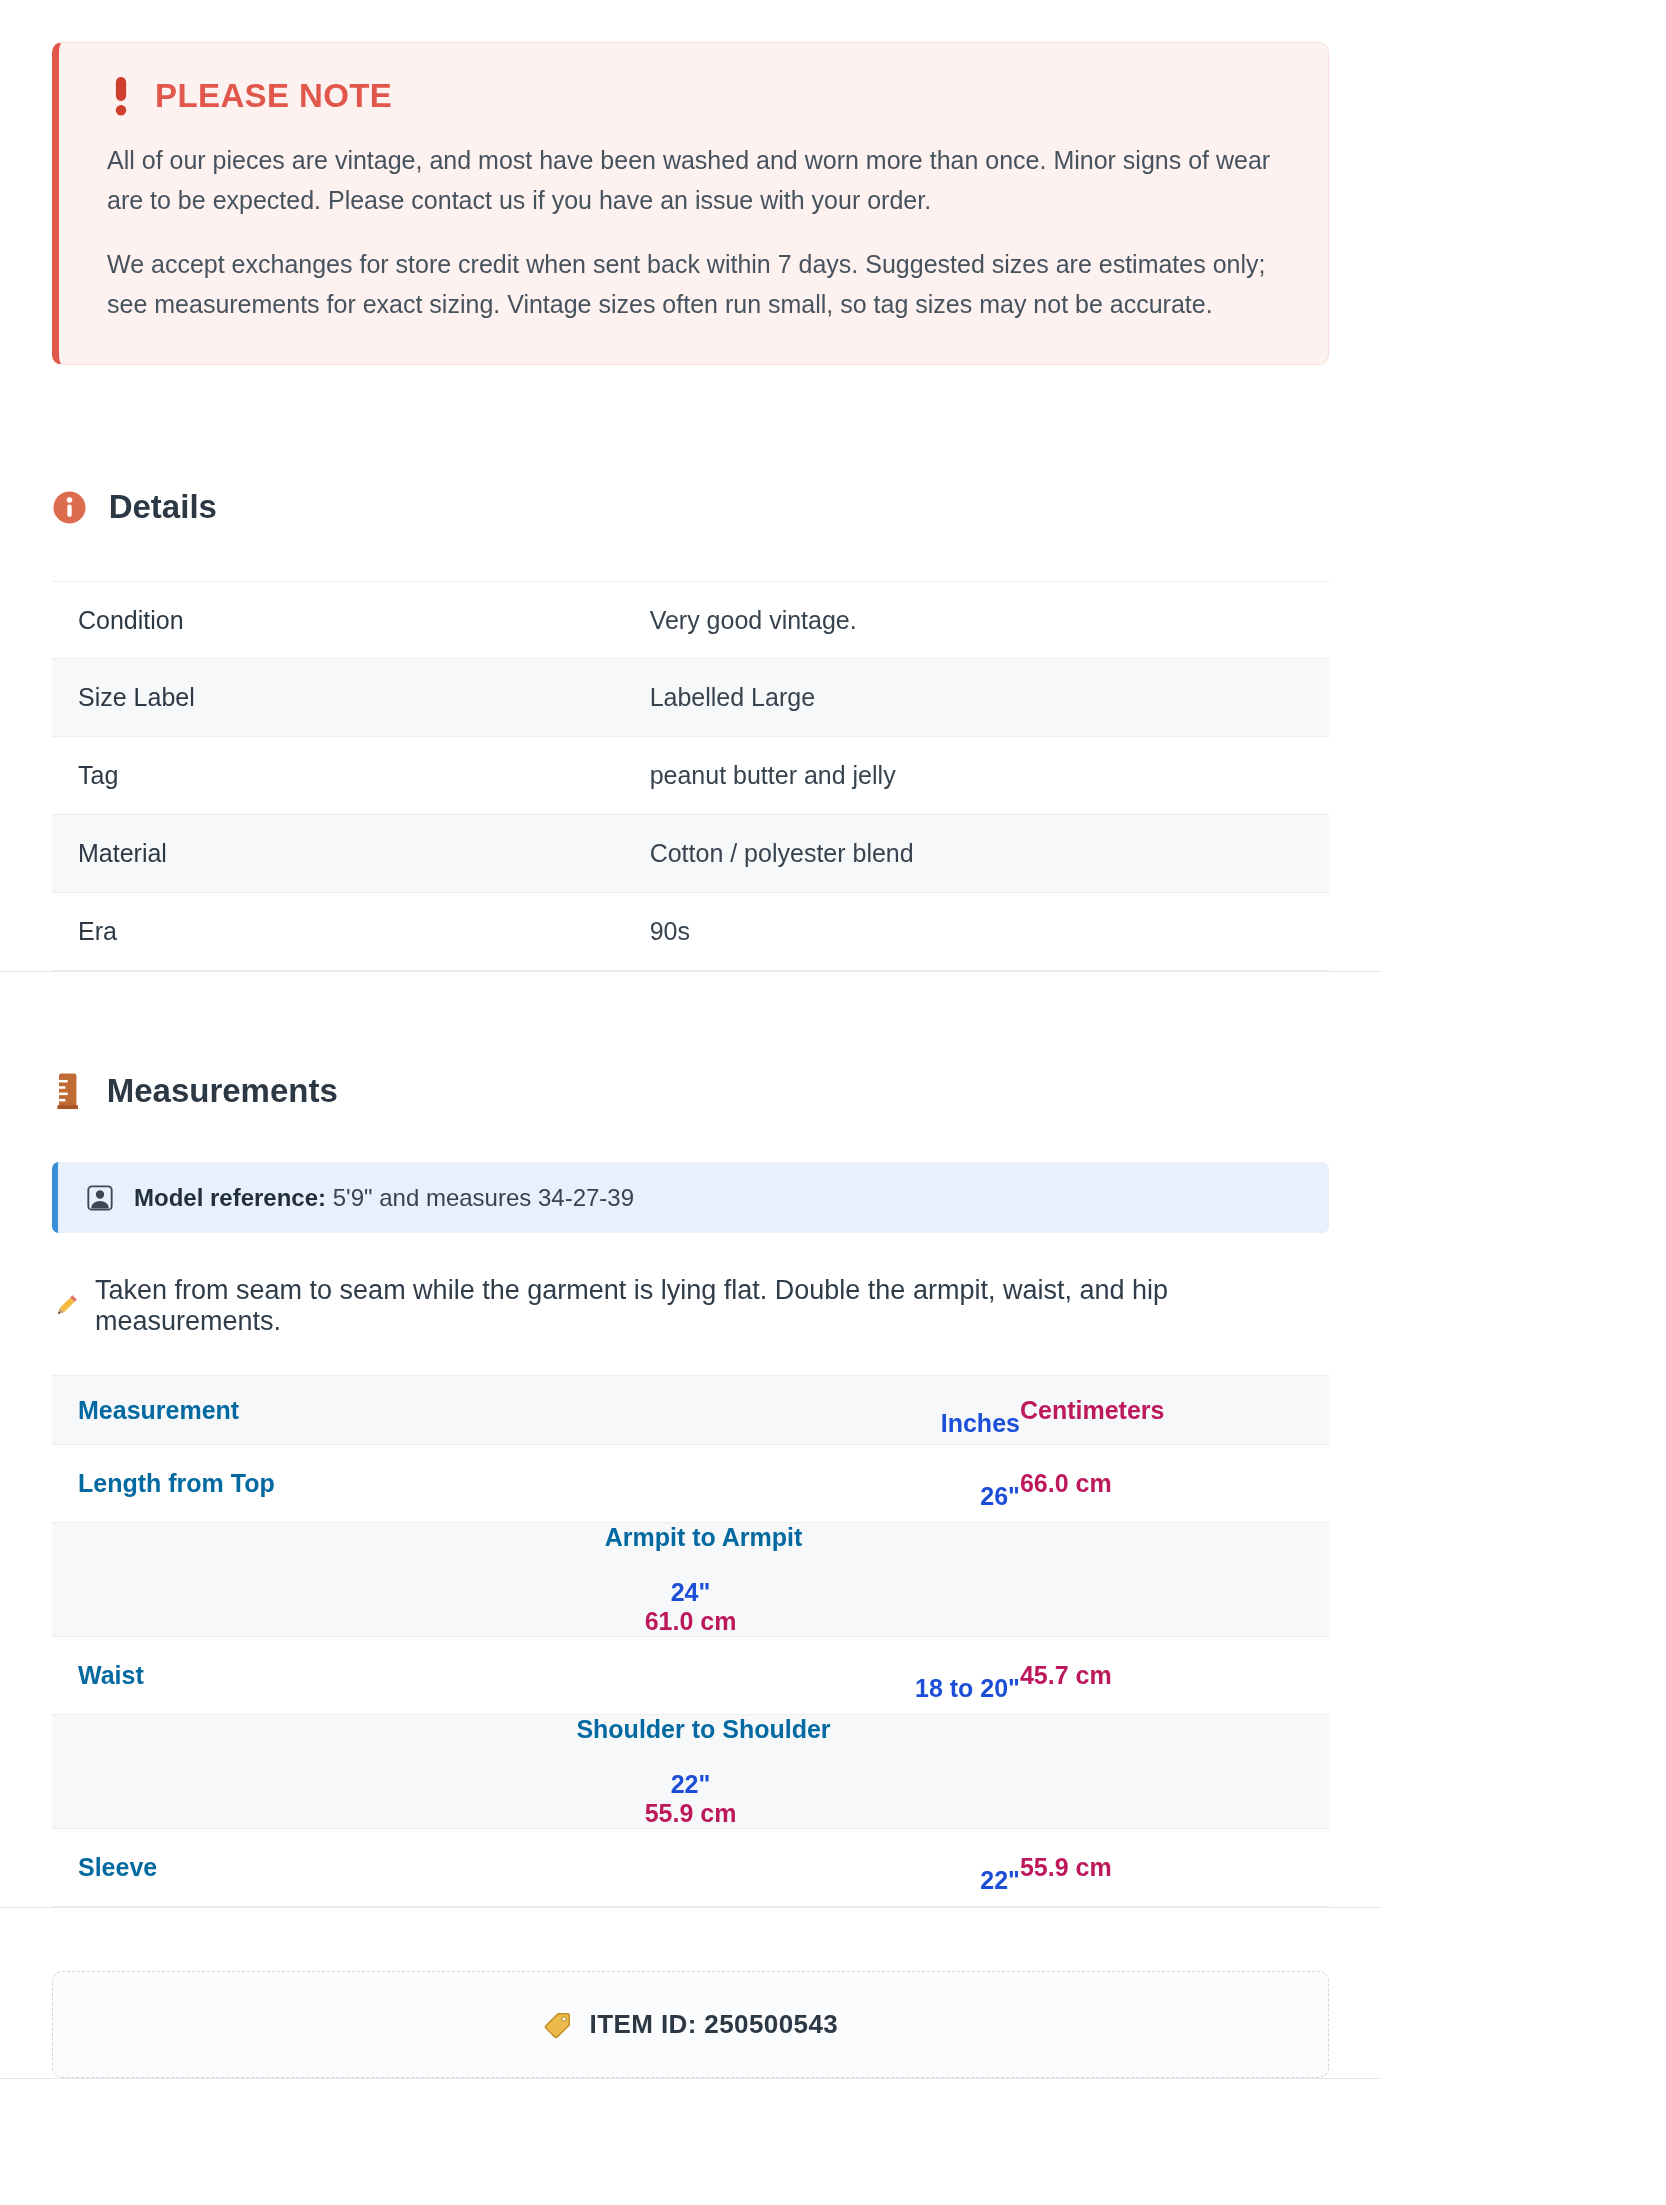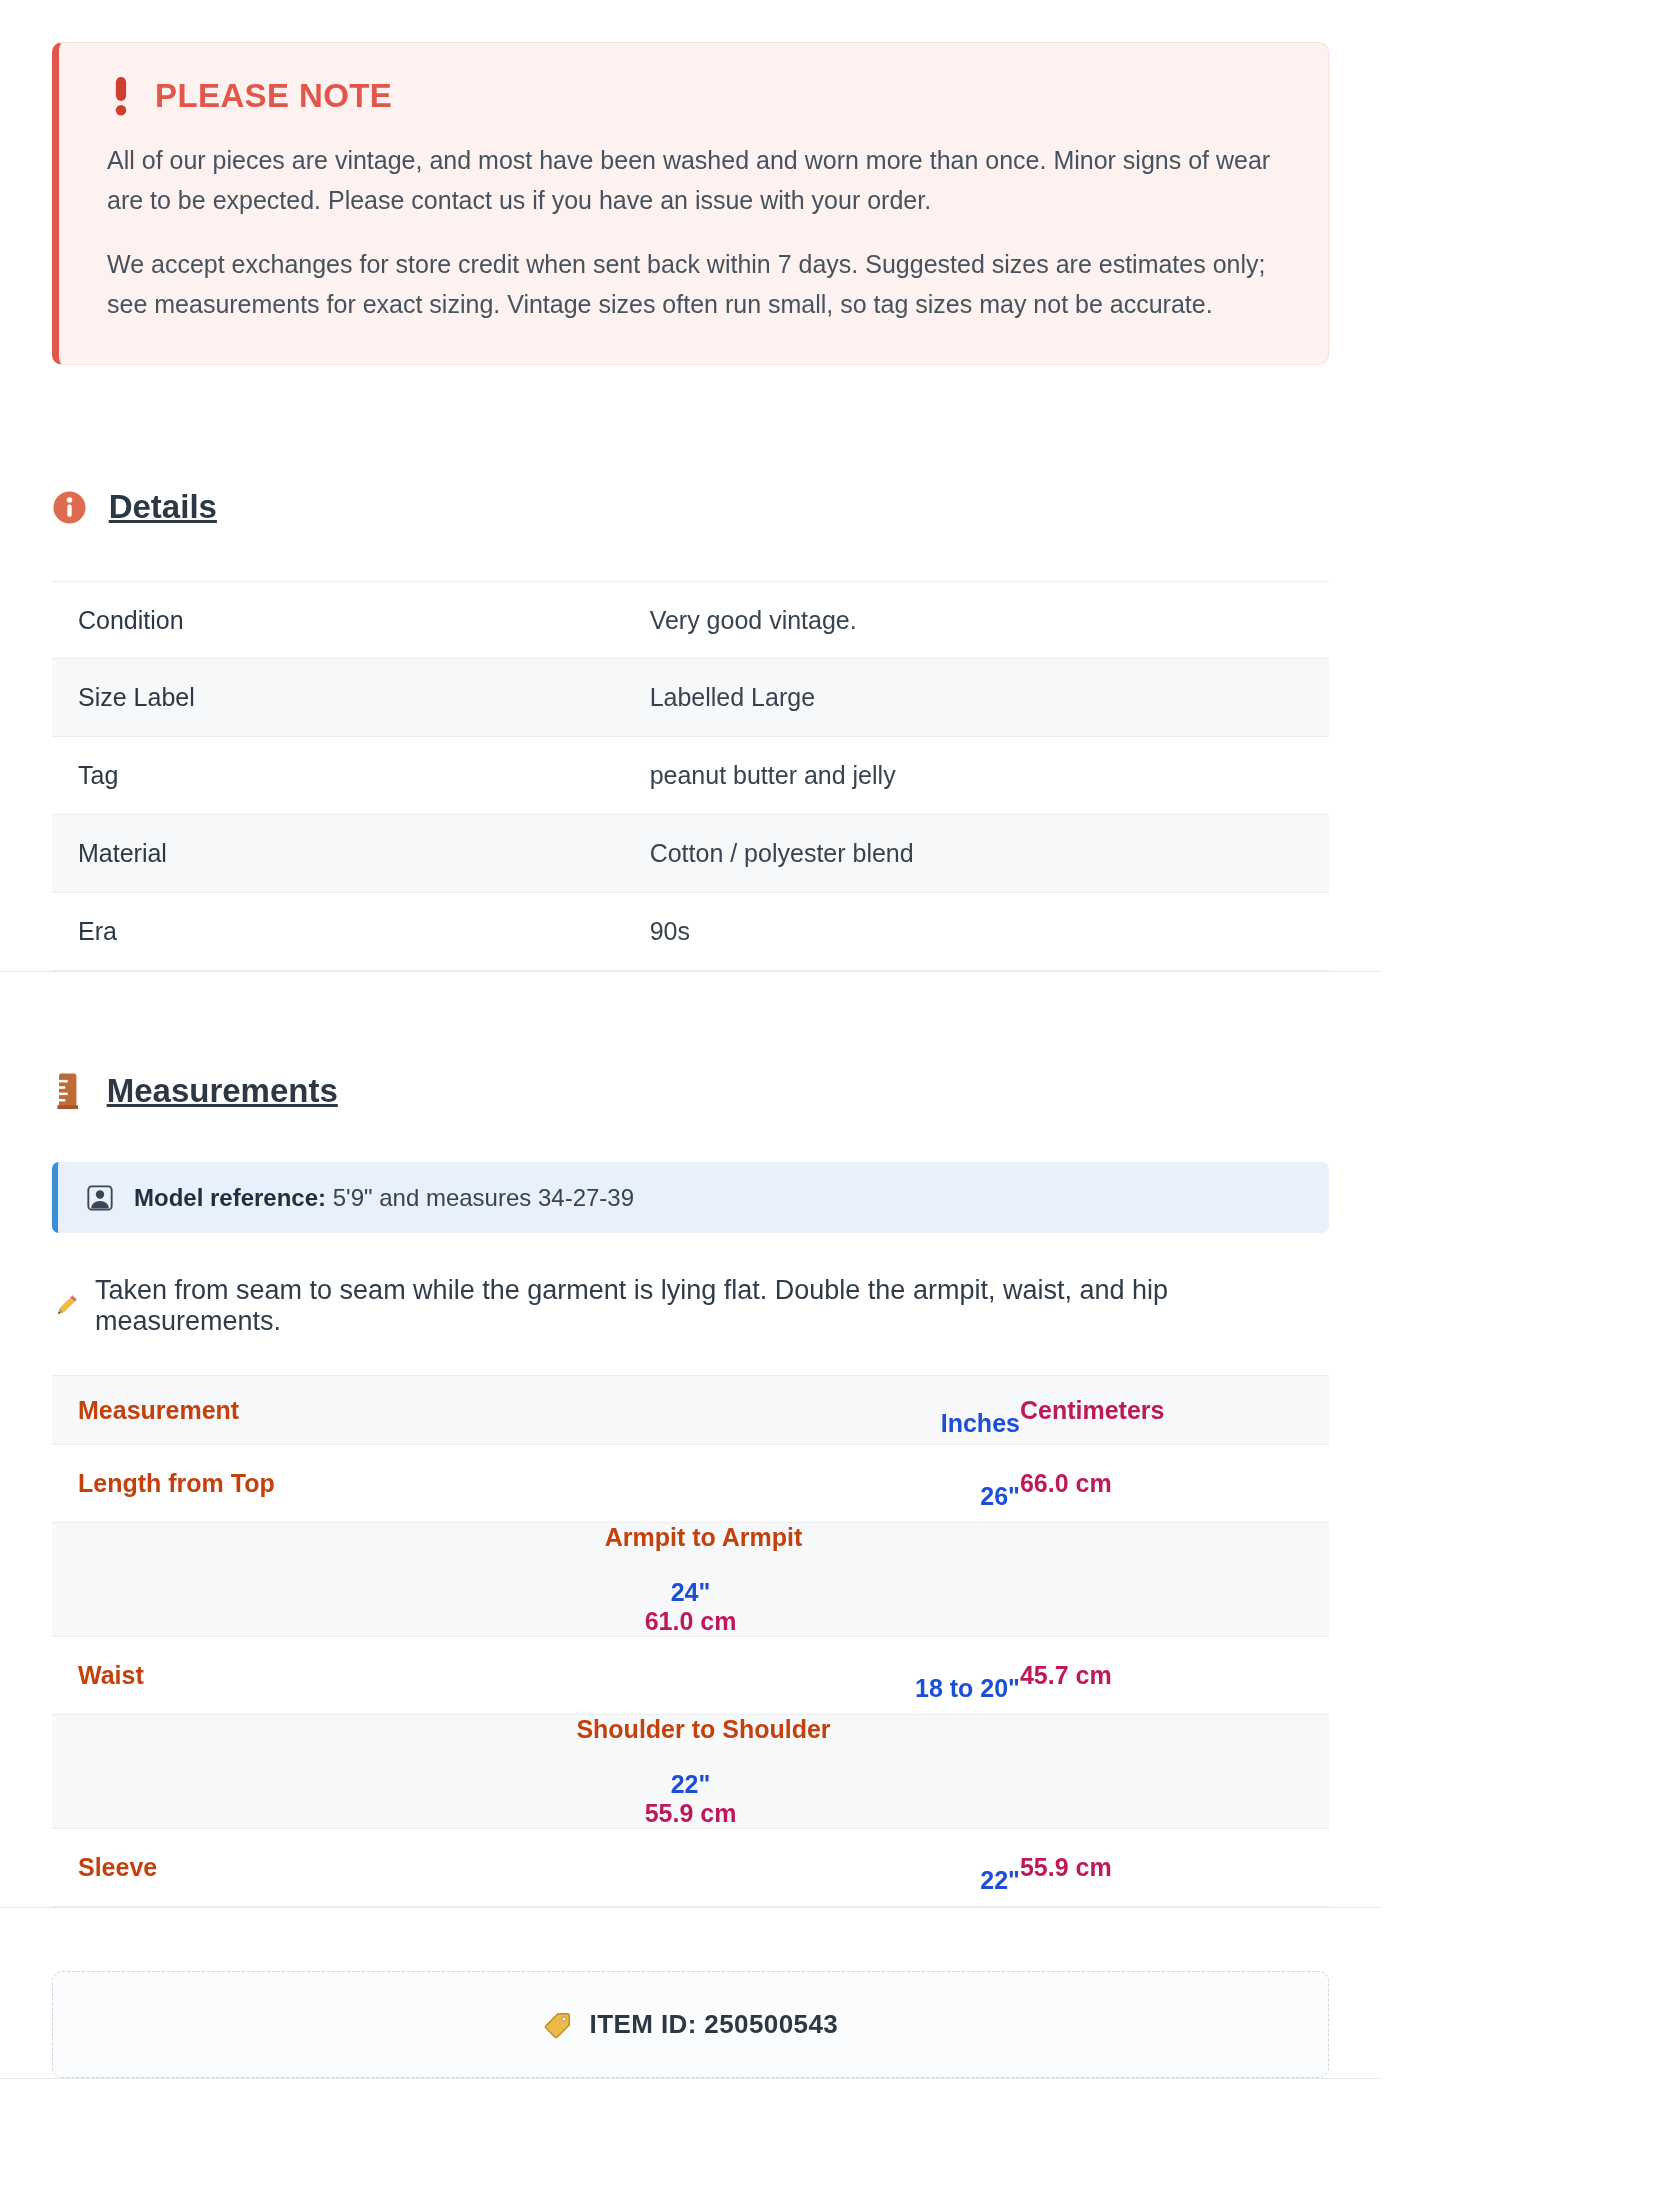--- a/index.html
+++ b/index.html
@@ -21,21 +21,21 @@
     border-radius:10px;
     padding:33px 48px 15px 48px;
   }
   .note-title { display:flex; align-items:center; gap:20px; margin-bottom:25px; }
   .note-title .t { font-size:33px; font-weight:700; color:#e2574c; letter-spacing:0.4px; }
   .note-box p { font-size:25px; line-height:1.58; color:#46525e; margin-bottom:25px; max-width:1467px; }
 
   
   .section { padding:0 52px; }
   .section-heading { display:flex; align-items:center; gap:21.7px; }
-  .section-heading .t { font-size:33px; font-weight:700; color:#2c3945;text-decoration:underline; }
+  .section-heading .t { font-size:33px; font-weight:700; color:#2c3945; }
   .heading-details { margin-top:123px; }
   .heading-measurements { margin-top:100px; }
 
   
   .kv-table { margin-top:55px; }
   .kv-row {
     display:flex; align-items:center;
     min-height:78px;
     border-bottom:0.8px solid #eaeef1;
     font-size:25px;
@@ -80,21 +80,21 @@
     font-size:25px;
   }
   .m-row.header {
     background:#f7f8fa;
     min-height:70px;
     font-weight:700;
     color:#2c3945;
     border-top:0.8px solid #eaeef1;
   }
   .m-row.alt { background:#f7f8fa;flex-direction:column; }
-  .m-col-name { flex:0 0 46.8%; padding-left:26px; font-weight:700; color:#c2410c; }
+  .m-col-name { flex:0 0 46.8%; padding-left:26px; font-weight:700; color:#0369a1; }
   .m-col-in  { flex:0 0 29%;  text-align:right; font-weight:700; color:#1d4ed8;margin-top:26px; }
   .m-col-cm  { flex:1 1 auto; text-align:left; font-weight:700; color:#be185d; }
   .m-row.header .m-col-name, .m-row.header .m-col-in, .m-row.header .m-col-cm { font-weight:700; }
 
   
   .item-box {
     margin:63px 52px 0;
     border:1.7px dashed #cfd6dd;
     border-radius:10px;
     background:#fbfcfd;

